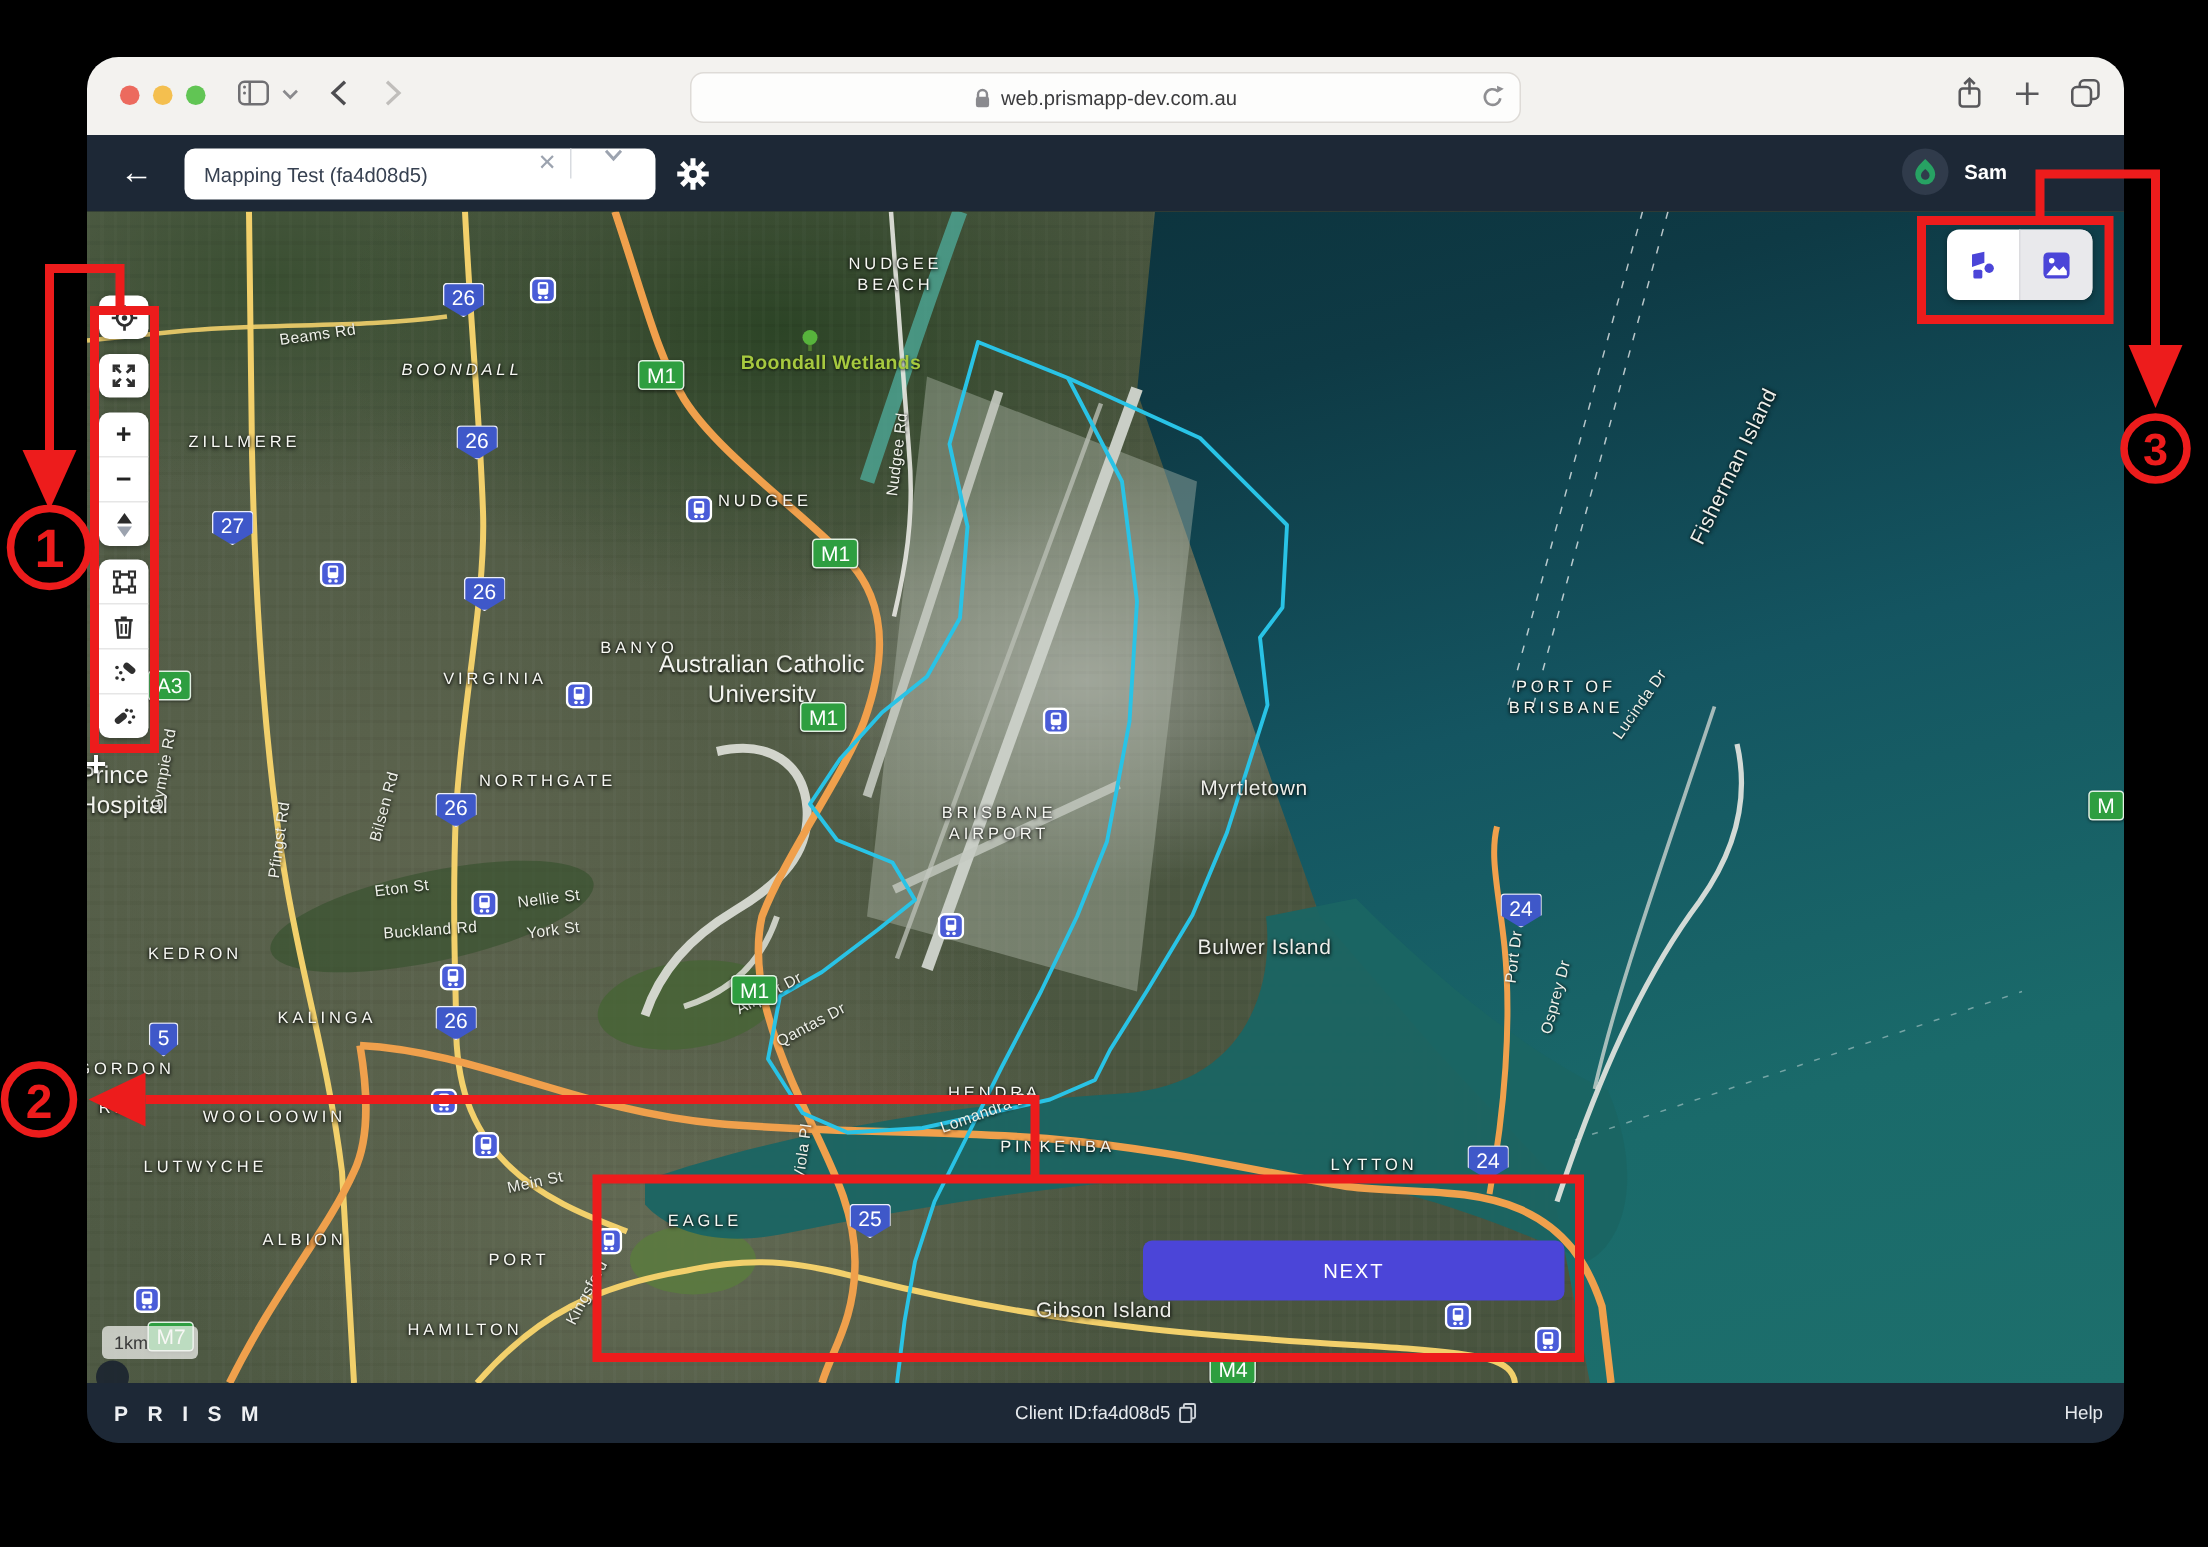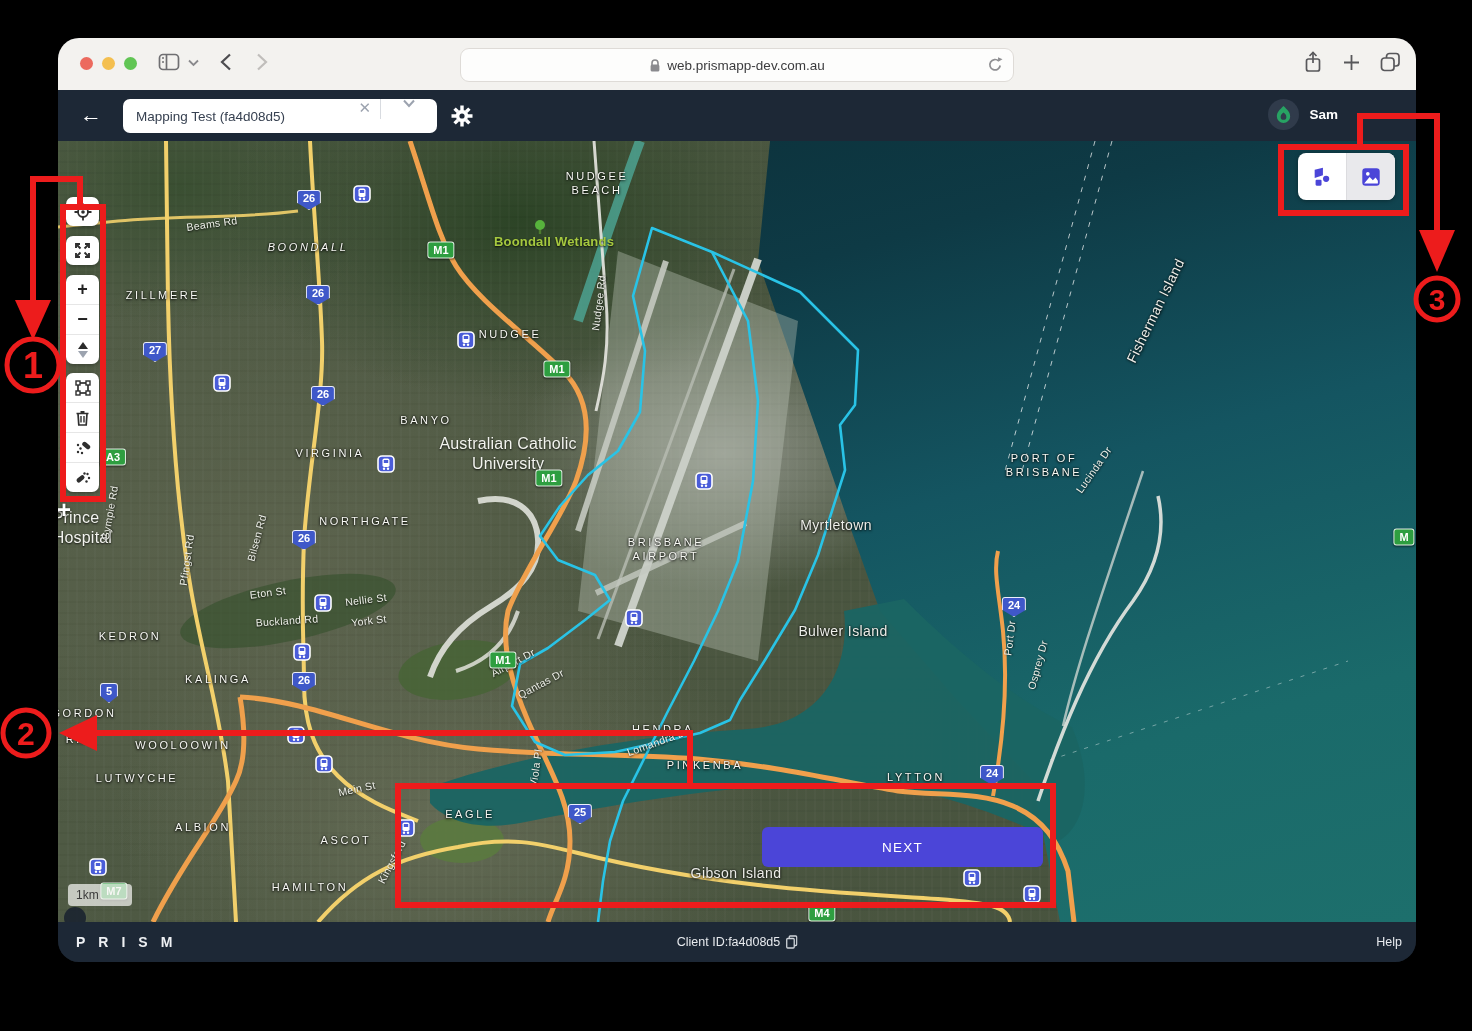--- a/index.html
+++ b/index.html
@@ -40,21 +40,21 @@
     clip-path:polygon(712px 0,1358px 0,1358px 781px,1002px 781px,975px 640px,900px 560px,822px 470px,790px 380px,745px 250px,700px 120px);}
   .blob{position:absolute;border-radius:50%;pointer-events:none;}
   #map svg.art{position:absolute;left:0;top:0;pointer-events:none;}
   #mapLabels{position:absolute;left:0;top:0;width:1358px;height:781px;pointer-events:none;z-index:5;}
   .map-label{position:absolute;transform:translate(-50%,-50%) rotate(var(--r,0deg));white-space:pre;text-align:center;line-height:1.25;}
   .ml-p{font-size:11px;letter-spacing:2.6px;color:#f7f8f3;font-weight:500;text-shadow:0 1px 3px rgba(0,0,0,.95),0 0 2px rgba(0,0,0,.85);}
   .ml-l{font-size:14px;letter-spacing:.4px;color:#edeee9;font-weight:500;text-shadow:0 1px 3px rgba(0,0,0,.9),0 0 2px rgba(0,0,0,.8);}
   .ml-s{font-size:16px;letter-spacing:.2px;color:#f3f4ef;text-shadow:0 1px 2px rgba(0,0,0,.9);}
   .ml-r{font-size:10.5px;letter-spacing:.3px;color:#eef0e9;text-shadow:0 1px 2px rgba(0,0,0,.9);}
   .ml-g{font-size:13px;font-weight:700;color:#a6c93f;letter-spacing:.2px;text-shadow:0 1px 2px rgba(0,0,0,.85);margin-left:12px;}
-  .shield{position:absolute;transform:translate(-50%,-50%);font-size:11px;font-weight:700;color:#fff;line-height:1;padding:2px 5px;box-shadow:0 1px 2px rgba(0,0,0,.4);}
+  .shield{position:absolute;transform:translate(-50%,-50%);font-size:14px;font-weight:400;color:#fff;line-height:1;padding:2px 5px;box-shadow:0 1px 2px rgba(0,0,0,.4);}
   .sh-g{background:#2e9e40;border-radius:3px;border:1px solid rgba(255,255,255,.85);}
   .sh-b{background:#3f58c9;border:1px solid rgba(255,255,255,.9);border-radius:3px;padding:2px 5px 5px;clip-path:polygon(0 0,100% 0,100% 64%,50% 100%,0 64%);}
   .station{position:absolute;transform:translate(-50%,-50%);}
   
   #searchBar{position:absolute;left:8px;top:11px;width:239px;height:36px;background:#fff;border-radius:9px;display:flex;align-items:center;z-index:10;box-shadow:0 1px 4px rgba(0,0,0,.3);}
   #searchBar input{border:0;outline:0;flex:1;font-size:15px;color:#444;padding-left:8px;background:transparent;font-family:"Liberation Sans",sans-serif;}
   #searchBar input::placeholder{color:#a6abb1;}
   .tb{position:absolute;left:8px;width:33px;background:#fff;border-radius:7px;box-shadow:0 1px 4px rgba(0,0,0,.35);z-index:10;overflow:hidden;}
   .tb .cell{height:29px;display:flex;align-items:center;justify-content:center;cursor:pointer;}
   .tb .cell+.cell{border-top:1px solid #e6e6e6;}
@@ -215,32 +215,32 @@
           <path d="M654,111 L690,180 L700,260 L695,340 L680,420 L660,470 L636,520 L610,570 L585,620 L565,660 L552,700 L545,740 L540,781"></path>
         </g>
       </svg>
 
       <div id="mapLabels">
           <span class="map-label ml-p" style="left: 539px; top: 43px;">NUDGEE
 BEACH</span>
           <span class="map-label ml-p" style="left: 250px; top: 107px; font-style: italic;">BOONDALL</span>
           <span class="map-label ml-p" style="left: 105px; top: 155px;">ZILLMERE</span>
           <span class="map-label ml-p" style="left: 452px; top: 194px;">NUDGEE</span>
-          <span class="map-label ml-p" style="left: 368px; top: 280px;">BANYO</span>
+          <span class="map-label ml-p" style="left: 368px; top: 292px;">BANYO</span>
           <span class="map-label ml-p" style="left: 272px; top: 313px;">VIRGINIA</span>
           <span class="map-label ml-p" style="left: 307px; top: 381px;">NORTHGATE</span>
           <span class="map-label ml-p" style="left: 72px; top: 496px;">KEDRON</span>
           <span class="map-label ml-p" style="left: 160px; top: 539px;">KALINGA</span>
           <span class="map-label ml-p" style="left: 26px; top: 573px;">GORDON</span>
           <span class="map-label ml-p" style="left: 18px; top: 599px;">RK</span>
           <span class="map-label ml-p" style="left: 125px; top: 605px;">WOOLOOWIN</span>
           <span class="map-label ml-p" style="left: 605px; top: 589px;">HENDRA</span>
           <span class="map-label ml-p" style="left: 79px; top: 638px;">LUTWYCHE</span>
           <span class="map-label ml-p" style="left: 145px; top: 687px;">ALBION</span>
-          <span class="map-label ml-p" style="left: 288px; top: 700px;">ASCOT</span>
+          <span class="map-label ml-p" style="left: 288px; top: 700px;">PORT</span>
           <span class="map-label ml-p" style="left: 252px; top: 747px;">HAMILTON</span>
           <span class="map-label ml-p" style="left: 412px; top: 674px;">EAGLE</span>
           <span class="map-label ml-p" style="left: 647px; top: 625px;">PINKENBA</span>
           <span class="map-label ml-p" style="left: 858px; top: 637px;">LYTTON</span>
           <span class="map-label ml-p" style="left: 608px; top: 409px;">BRISBANE
 AIRPORT</span>
           <span class="map-label ml-p" style="left: 986px; top: 325px;">PORT OF
 BRISBANE</span>
           <span class="map-label ml-l" style="left: 778px; top: 385px;">Myrtletown</span>
           <span class="map-label ml-l" style="left: 785px; top: 491px;">Bulwer Island</span>

